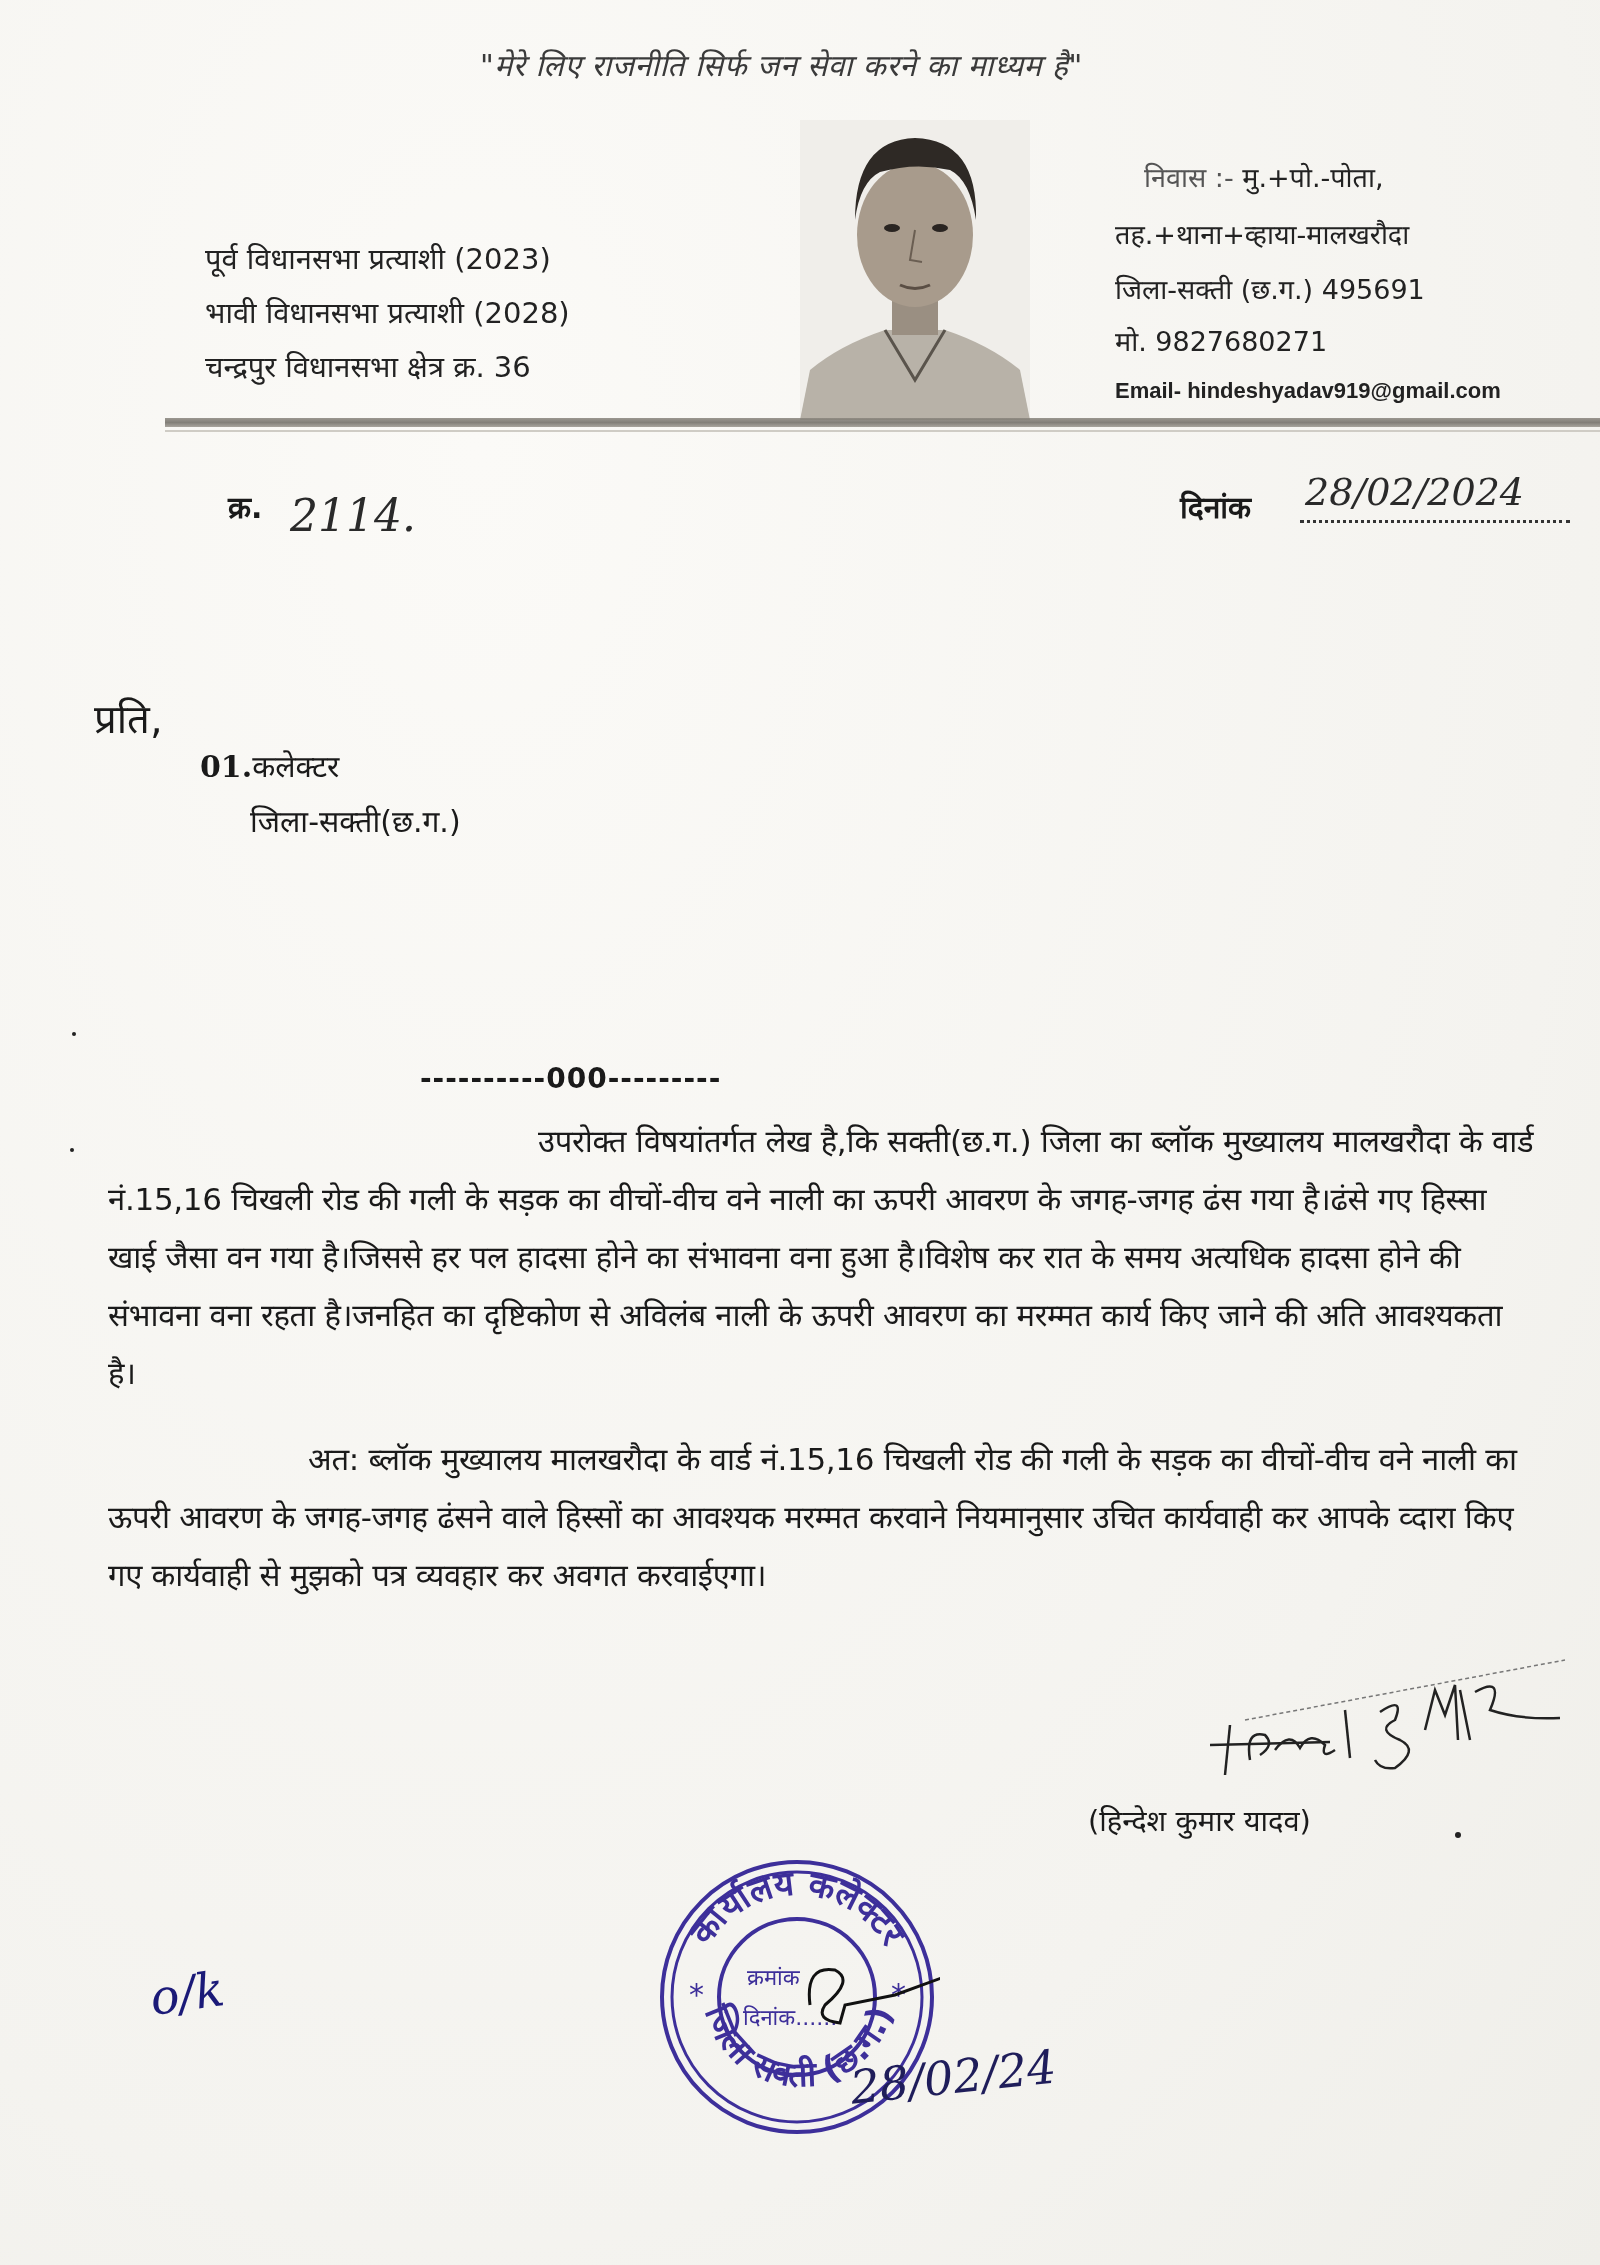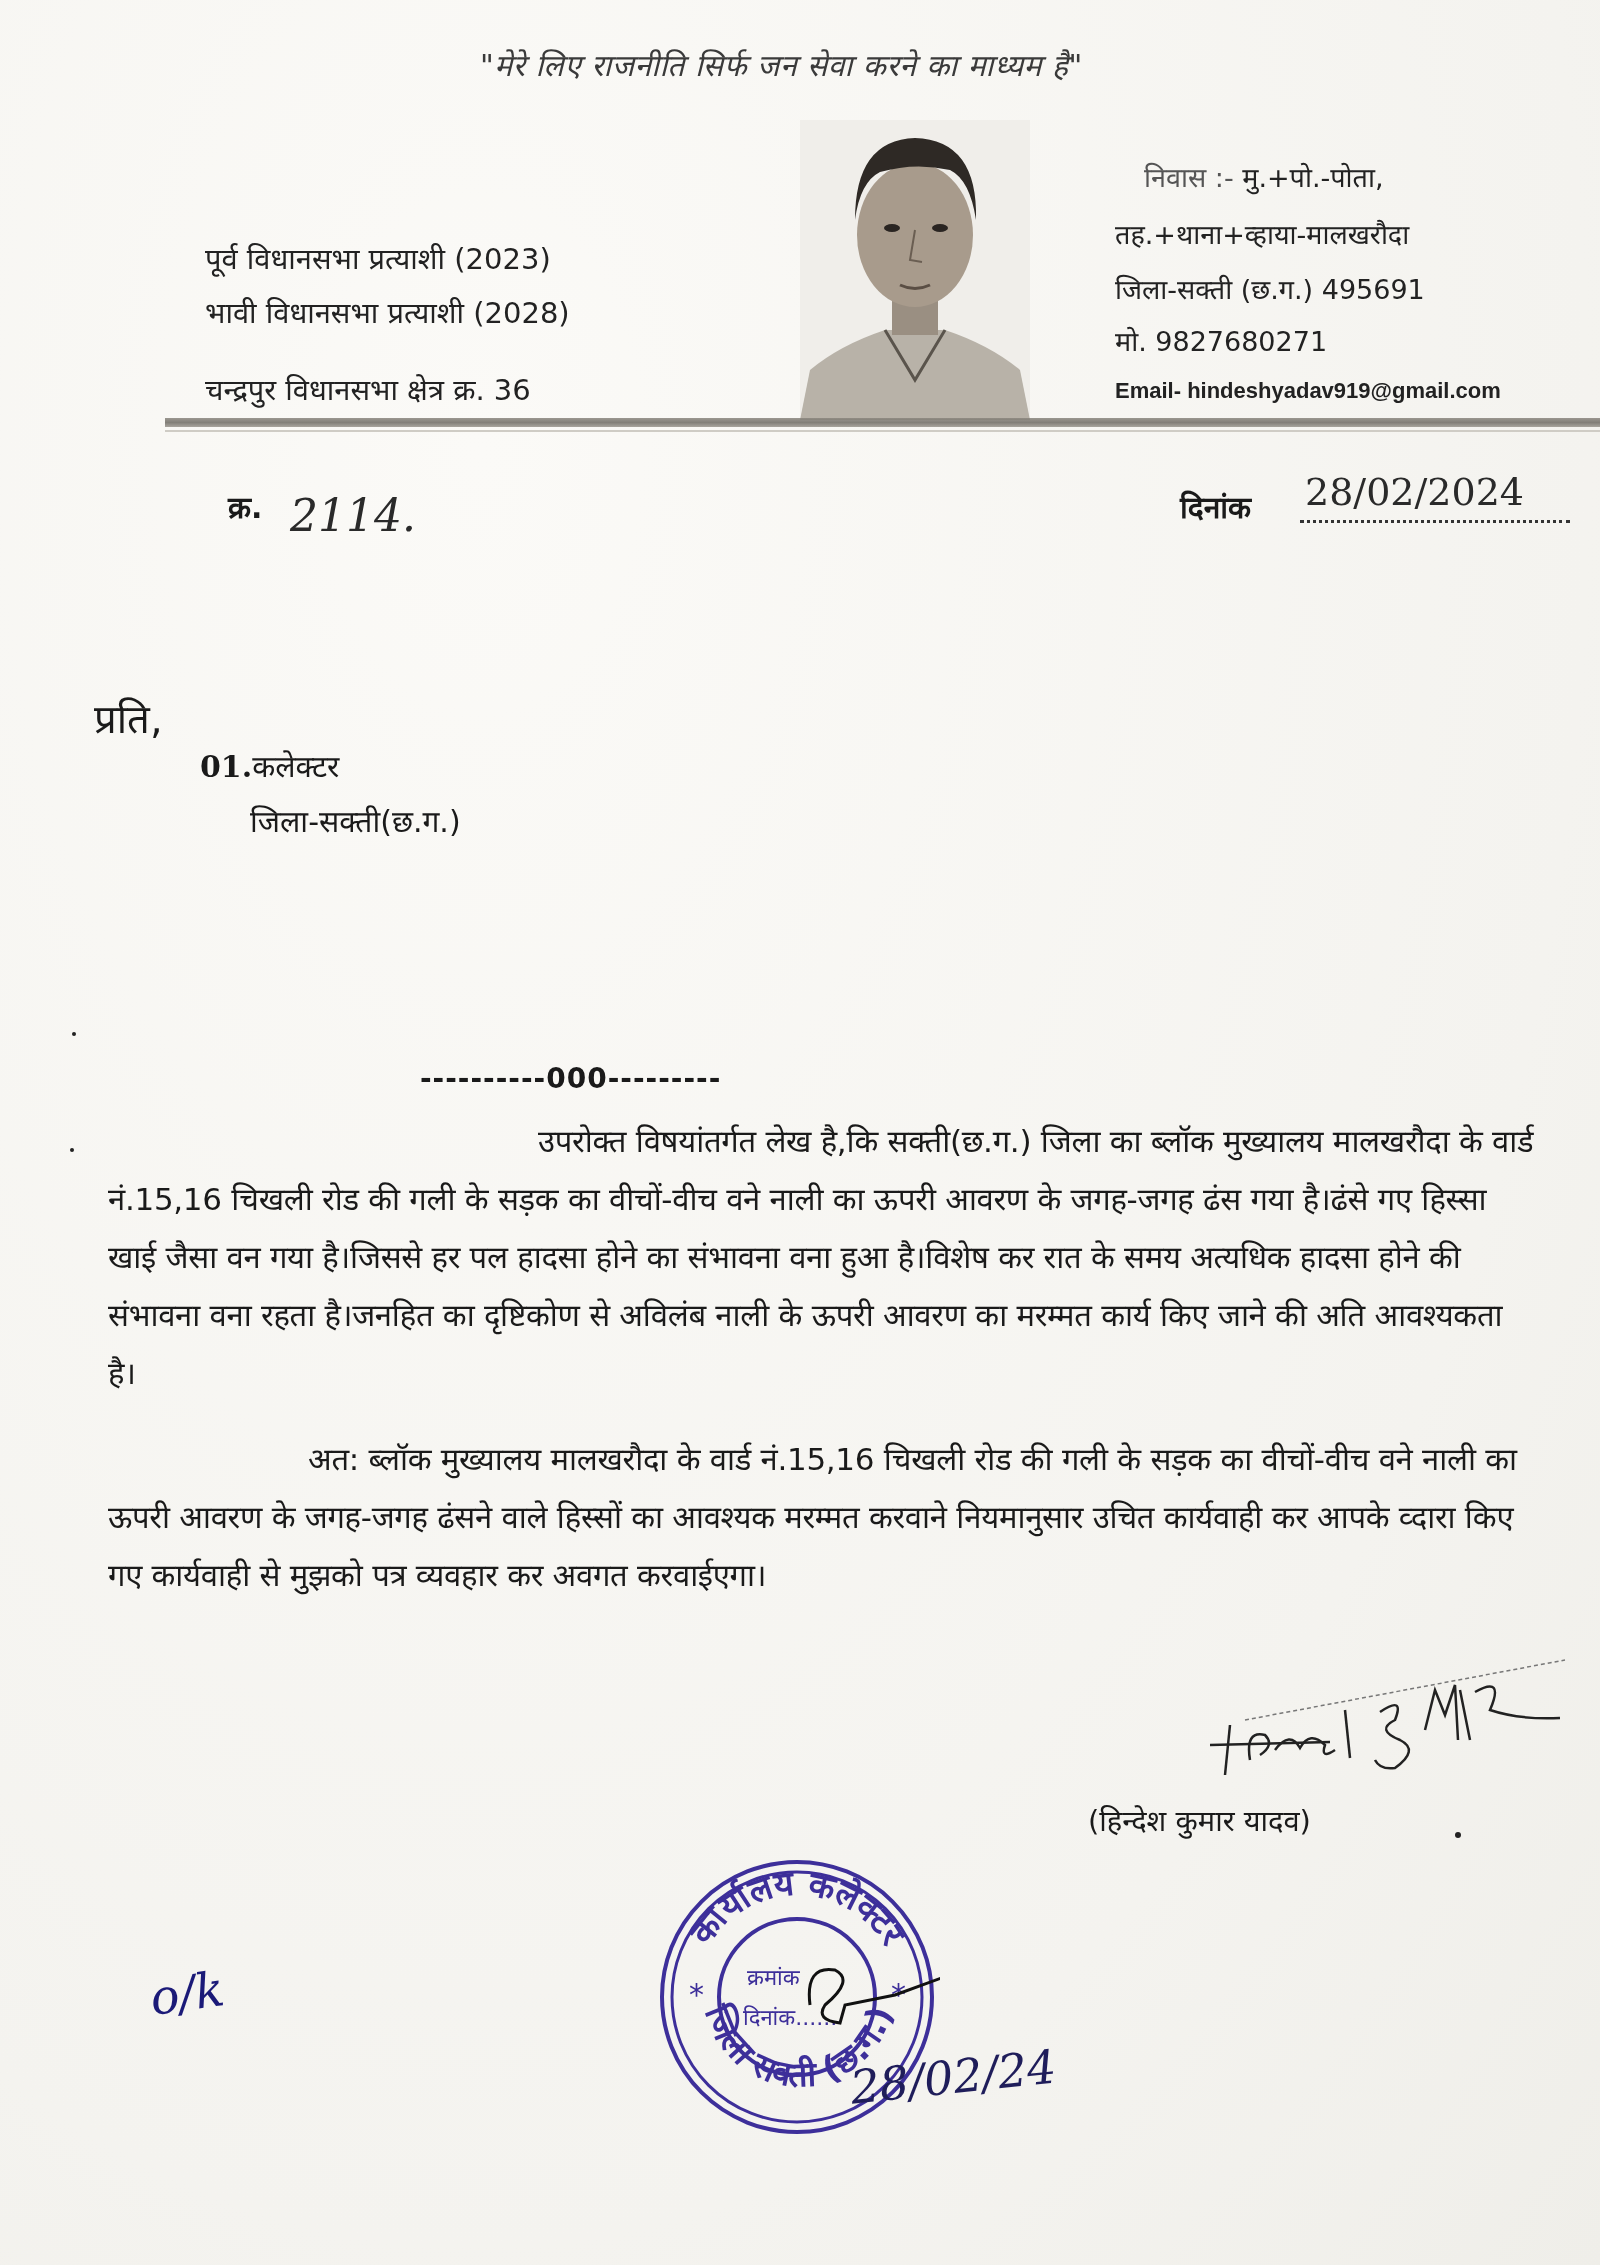--- a/index.html
+++ b/index.html
@@ -11,41 +11,41 @@
   }
   .page { position: absolute; inset: 0; background:
     radial-gradient(ellipse at 30% 20%, #fbfaf7 0%, #f4f3ef 70%, #efeee9 100%); }
   .abs { position: absolute; }
 
   .motto { left: 480px; top: 44px; font-size: 30px; color: #3a3a3a; letter-spacing: 0.5px; font-style: italic; }
 
   .name { left: 208px; top: 150px; font-size: 50px; font-weight: bold; font-style: italic; color: #1c1c1c; }
   .sub1 { left: 205px; top: 238px; font-size: 29px; color: #222; }
   .sub2 { left: 205px; top: 292px; font-size: 29px; color: #222; }
-  .sub3 { left: 205px; top: 346px; font-size: 29px; color: #222; margin-top: 23px; }
+  .sub3 { left: 205px; top: 346px; font-size: 29px; color: #222; }
 
   .photo { left: 800px; top: 120px; width: 230px; height: 300px; }
 
   .addr { left: 1115px; font-size: 27px; color: #222; white-space: nowrap; }
   .addr1 { top: 158px; margin-left: 29px; }
   .addr2 { top: 215px; }
   .addr3 { top: 270px; }
   .addr4 { top: 322px; }
   .email { left: 1115px; top: 378px; font-size: 22px; font-weight: bold; color: #222; font-family: "Liberation Sans", sans-serif; }
   .addr .label { color: #555; }
 
   .rule { left: 165px; top: 418px; width: 1435px; height: 9px;
     background: linear-gradient(#8a867e, #6e6a63 50%, #9a968e); opacity: 0.85; }
   .rule-shadow { left: 165px; top: 430px; width: 1435px; height: 2px; background: #cfccc5; }
 
   .refno-label { left: 228px; top: 486px; font-size: 30px; font-weight: bold; color: #1a1a1a; }
   .refno-val { left: 290px; top: 470px; font-size: 44px; font-style: italic; font-family: "DejaVu Serif", serif; color: #2a2a2a; margin-top: 20px; }
   .date-label { left: 1180px; top: 486px; font-size: 30px; font-weight: bold; color: #1a1a1a; }
   .date-line { left: 1300px; top: 520px; width: 270px; border-bottom: 3px dotted #333; }
-  .date-val { left: 1305px; top: 470px; font-size: 38px; font-family: "DejaVu Serif", serif; color: #2a2a2a; }
+  .date-val { left: 1305px; top: 470px; font-size: 38px; font-style: italic; font-family: "DejaVu Serif", serif; color: #2a2a2a; }
 
   .to { left: 94px; top: 690px; font-size: 40px; }
   .to-1 { left: 200px; top: 745px; font-size: 30px; }
   .to-1 b { font-family: "DejaVu Serif", serif; }
   .to-2 { left: 250px; top: 800px; font-size: 30px; }
 
   .subject { left: 108px; top: 890px; width: 1420px; font-size: 31px; line-height: 64px; font-family: "DejaVu Sans", sans-serif; letter-spacing: -0.3px; }
   .divider-text { left: 420px; top: 1062px; font-size: 28px; font-weight: bold; letter-spacing: 1px; }
 
   .body1 { left: 108px; top: 1112px; width: 1430px; font-size: 31px; line-height: 58px; text-indent: 430px; letter-spacing: -0.3px; }

